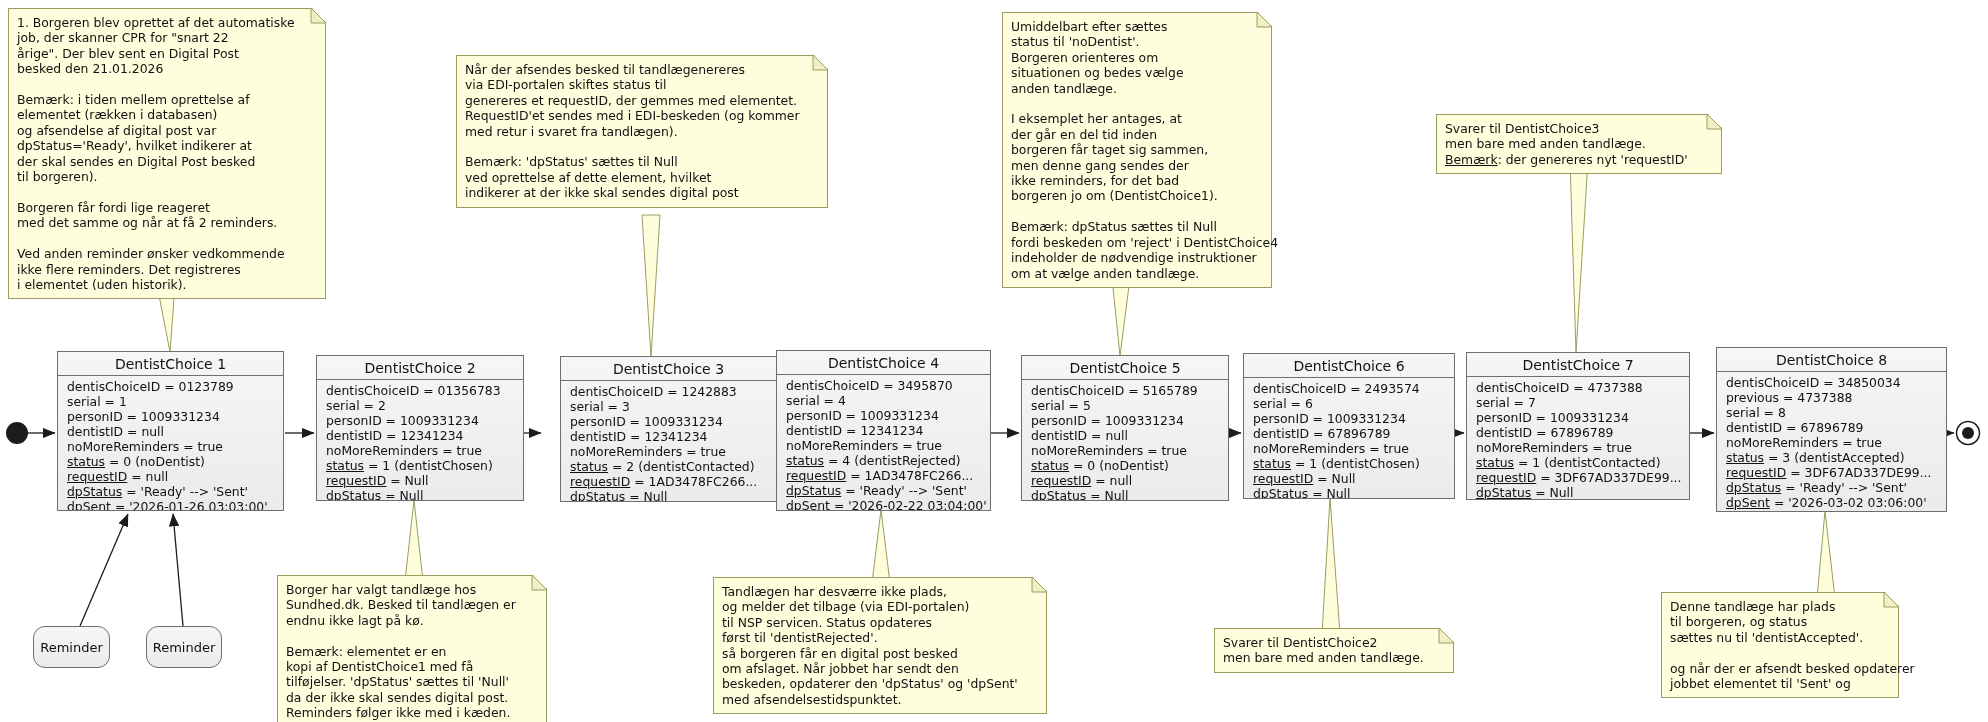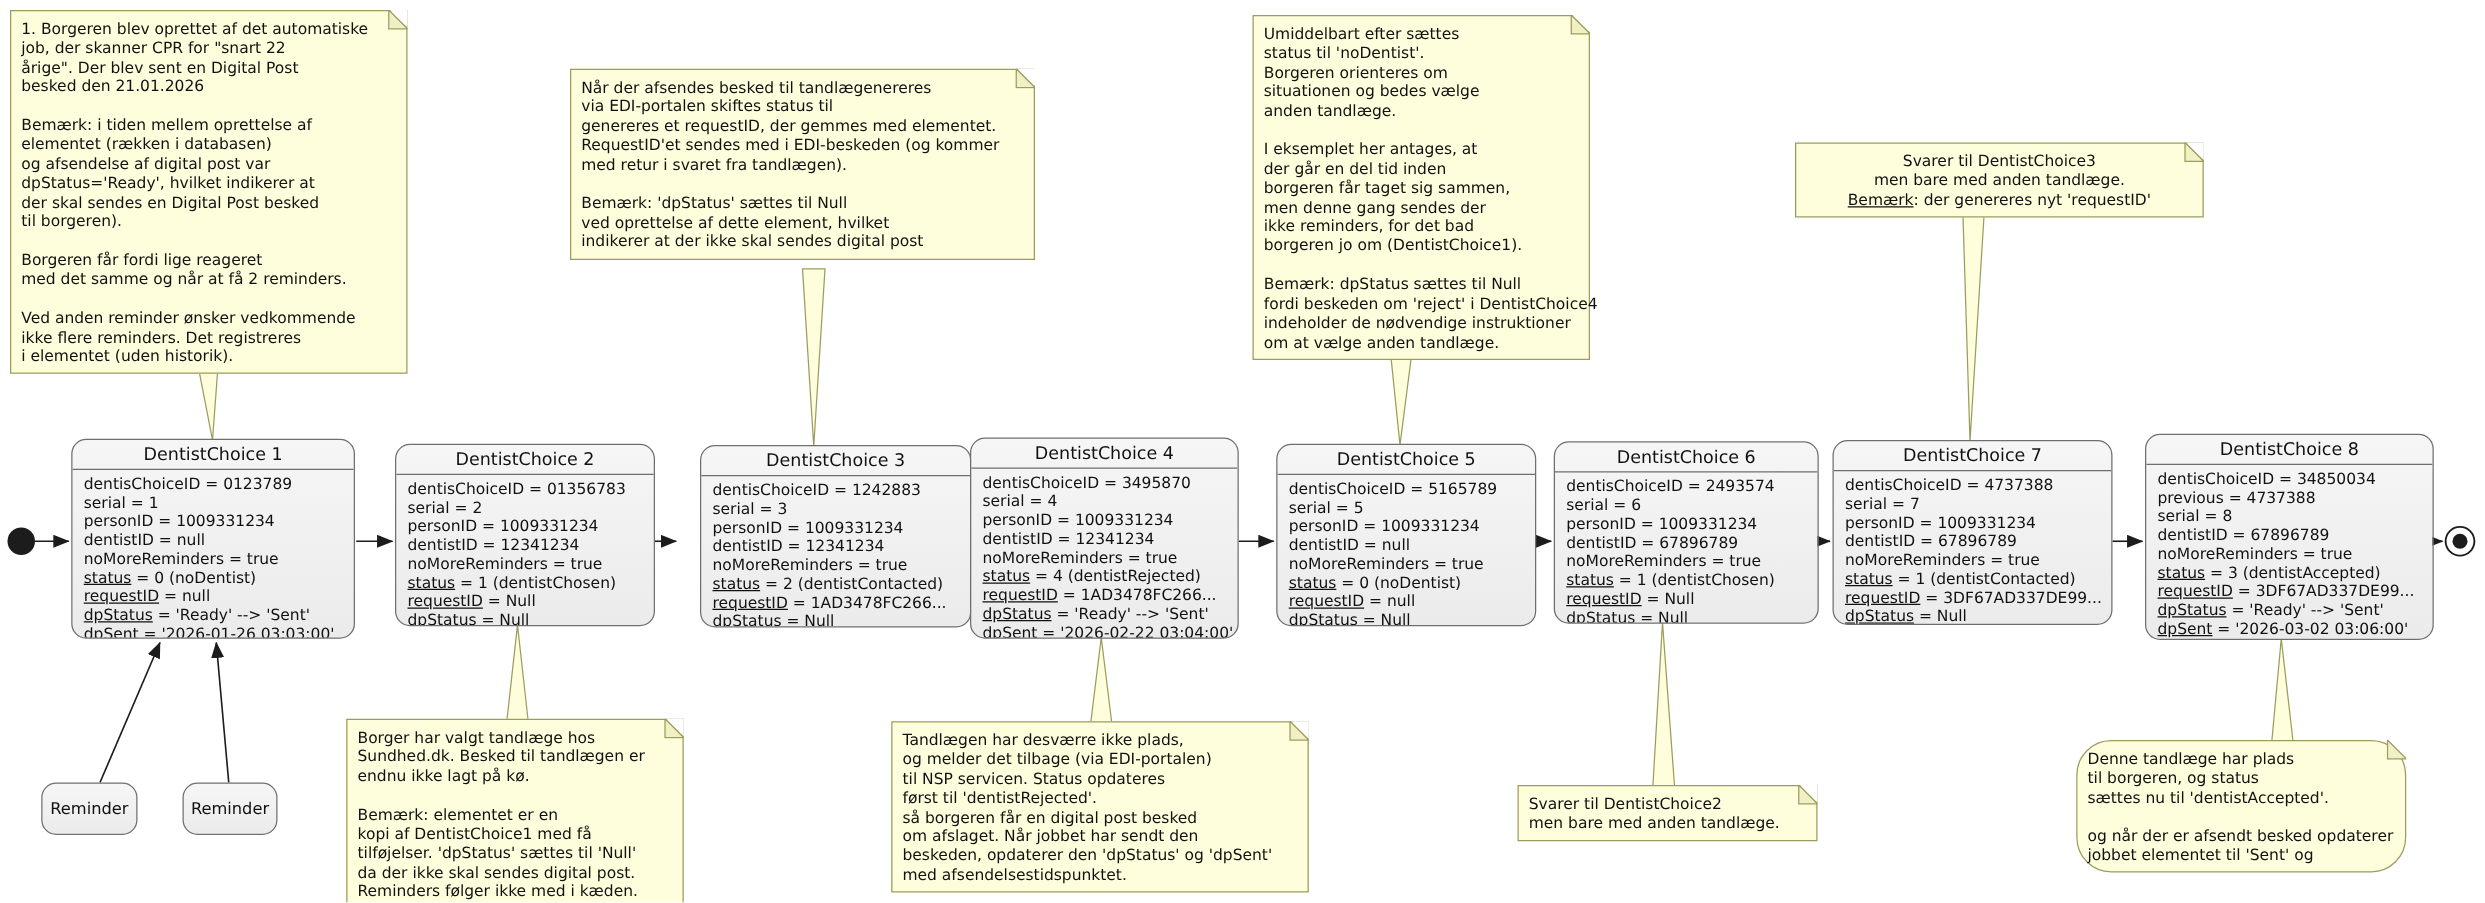--- a/index.html
+++ b/index.html
@@ -14,21 +14,21 @@
   .arrowhead-path{fill:var(--line,#1c1c1c);}
   .conn{fill:var(--note-bg,#FEFEDC);stroke:var(--note-border,#9C9C60);stroke-width:1;}
   .initial{fill:var(--line,#1c1c1c);}
   .final-outer{fill:none;stroke:var(--line,#1c1c1c);stroke-width:1.5;}
   .final-inner{fill:var(--line,#1c1c1c);}
 
   .state{
     position:absolute;z-index:2;box-sizing:border-box;
     background:linear-gradient(#f6f6f6,#ebebeb);
     border:1.5px solid var(--state-border,#6e6e6e);
-    border-radius:12px;overflow:hidden;
+    border-radius:0;overflow:hidden;
   }
   .state-title{
     text-align:center;font-size:14px;padding:4px 6px 3px 6px;
     border-bottom:1px solid var(--state-border,#6e6e6e);
     white-space:nowrap;
   }
   .state-body{padding:3px 9px 2px 9px;}
   .attr{font-size:12.4px;line-height:15px;white-space:nowrap;}
   .ul{text-decoration:underline;}
 
@@ -249,21 +249,21 @@
       <div class="note-line">&nbsp;</div>
       <div class="note-line">Bemærk: dpStatus sættes til Null</div>
       <div class="note-line">fordi beskeden om 'reject' i DentistChoice4</div>
       <div class="note-line">indeholder de nødvendige instruktioner</div>
       <div class="note-line">om at vælge anden tandlæge.</div>
       <svg class="fold" width="16" height="16" viewBox="0 0 16 16">
         <polygon points="1,-1 17,-1 17,15" fill="#ffffff"></polygon>
         <polygon points="1,0 16,15 1,15" fill="#f0f0c4" stroke="#9C9C60" stroke-width="1"></polygon>
       </svg>
     </div>
-    <div class="note" style="left: 1436px; top: 114px; width: 327px; text-align: center;">
+    <div class="note" style="left: 1436px; top: 114px; width: 286px;">
       <div class="note-line">Svarer til DentistChoice3</div>
       <div class="note-line">men bare med anden tandlæge.</div>
       <div class="note-line"><span class="ul">Bemærk</span>: der genereres nyt 'requestID'</div>
       <svg class="fold" width="16" height="16" viewBox="0 0 16 16">
         <polygon points="1,-1 17,-1 17,15" fill="#ffffff"></polygon>
         <polygon points="1,0 16,15 1,15" fill="#f0f0c4" stroke="#9C9C60" stroke-width="1"></polygon>
       </svg>
     </div>
     <div class="note" style="left: 277px; top: 575px; width: 270px;">
       <div class="note-line">Borger har valgt tandlæge hos</div>
@@ -295,21 +295,21 @@
       </svg>
     </div>
     <div class="note" style="left: 1214px; top: 628px; width: 240px;">
       <div class="note-line">Svarer til DentistChoice2</div>
       <div class="note-line">men bare med anden tandlæge.</div>
       <svg class="fold" width="16" height="16" viewBox="0 0 16 16">
         <polygon points="1,-1 17,-1 17,15" fill="#ffffff"></polygon>
         <polygon points="1,0 16,15 1,15" fill="#f0f0c4" stroke="#9C9C60" stroke-width="1"></polygon>
       </svg>
     </div>
-    <div class="note" style="left: 1661px; top: 592px; width: 264px; border-radius: 28px;">
+    <div class="note" style="left: 1661px; top: 592px; width: 238px;">
       <div class="note-line">Denne tandlæge har plads</div>
       <div class="note-line">til borgeren, og status</div>
       <div class="note-line">sættes nu til 'dentistAccepted'.</div>
       <div class="note-line">&nbsp;</div>
       <div class="note-line">og når der er afsendt besked opdaterer</div>
       <div class="note-line">jobbet elementet til 'Sent' og</div>
       <svg class="fold" width="16" height="16" viewBox="0 0 16 16">
         <polygon points="1,-1 17,-1 17,15" fill="#ffffff"></polygon>
         <polygon points="1,0 16,15 1,15" fill="#f0f0c4" stroke="#9C9C60" stroke-width="1"></polygon>
       </svg>

